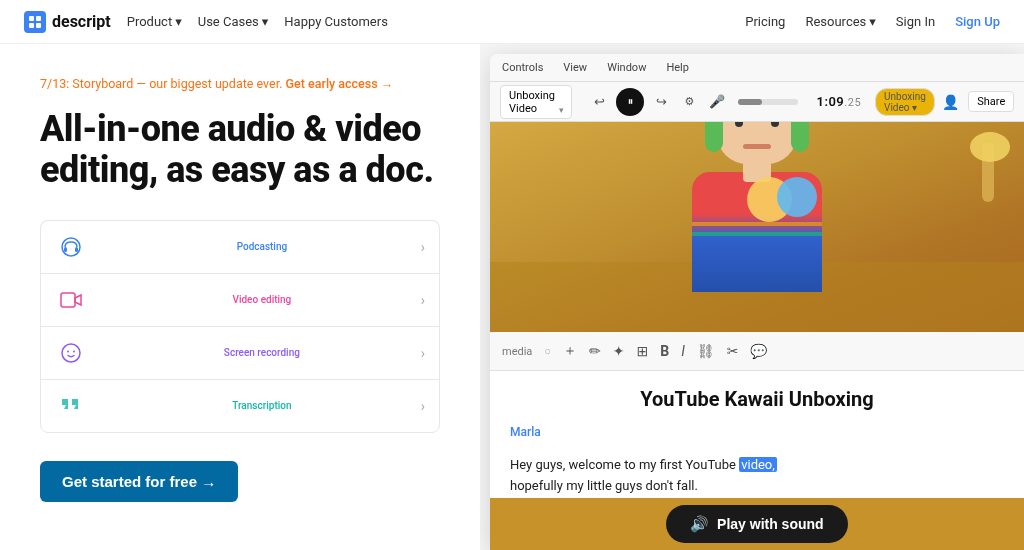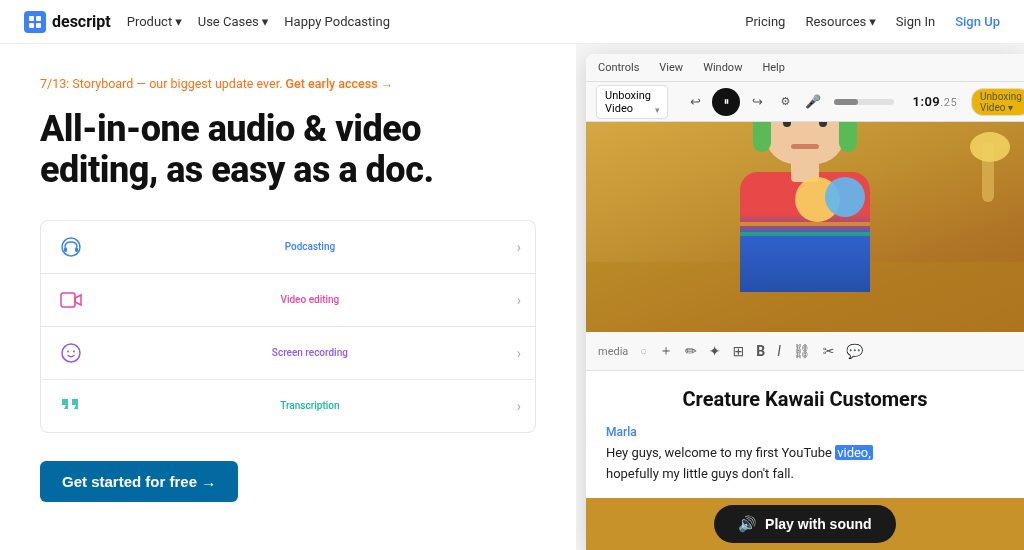--- a/index.html
+++ b/index.html
@@ -71,21 +71,21 @@
     }
 
     
     .main {
       display: flex;
       height: calc(550px - 44px);
     }
 
     
     .left-panel {
-      width: 576px;
+      width: 480px;
       padding: 32px 40px;
       display: flex;
       flex-direction: column;
       justify-content: flex-start;
       background: #fff;
     }
 
     .announcement {
       font-size: 12.5px;
       color: #f97316;
@@ -307,21 +307,21 @@
       font-size: 20px;
       font-weight: 700;
       color: #111;
       text-align: center;
       margin-bottom: 14px;
     }
     .doc-speaker {
       font-size: 12px;
       color: #3b82f6;
       font-weight: 500;
-      margin-bottom: 4px;
+      margin-bottom: 16px;
     }
     .doc-text {
       font-size: 13px;
       color: #222;
       line-height: 1.6;
     }
     .doc-text .highlight {
       background: #3b82f6;
       color: #fff;
       border-radius: 2px;
@@ -374,21 +374,21 @@
     </div>
     <span class="nav-link">
       <span>Product</span>
       <span>▾</span>
     </span>
     <span class="nav-link">
       <span>Use Cases</span>
       <span>▾</span>
     </span>
     <span class="nav-link">
-      <span>Happy Podcasting</span>
+      <span>Happy Customers</span>
     </span>
   </div>
   <div class="nav-right">
     <a class="nav-link">Pricing</a>
     <a class="nav-link">
       <span>Resources</span>
       <span>▾</span>
     </a>
     <a class="signin">Sign In</a>
     <a class="signup">Sign Up</a>
@@ -534,21 +534,21 @@
         <span class="bottom-tool-btn">✦</span>
         <span class="bottom-tool-btn">⊞</span>
         <span class="bottom-tool-btn" style="font-weight:700">B</span>
         <span class="bottom-tool-btn" style="font-style:italic">I</span>
         <span class="bottom-tool-btn">⛓</span>
         <span class="bottom-tool-btn">✂</span>
         <span class="bottom-tool-btn">💬</span>
       </div>
 
       <div class="doc-area">
-        <div class="doc-title">Creature Kawaii Customers</div>
+        <div class="doc-title">YouTube Kawaii Unboxing</div>
         <div class="doc-speaker">Marla</div>
         <div class="doc-text">
           <span>Hey guys, welcome to my first YouTube </span><span class="highlight">video,</span><br>
           <span>hopefully my little guys don't fall.</span><br><br>
           
         </div>
       </div>
 
       <div class="play-sound-bar">
         <button class="play-sound-btn">

